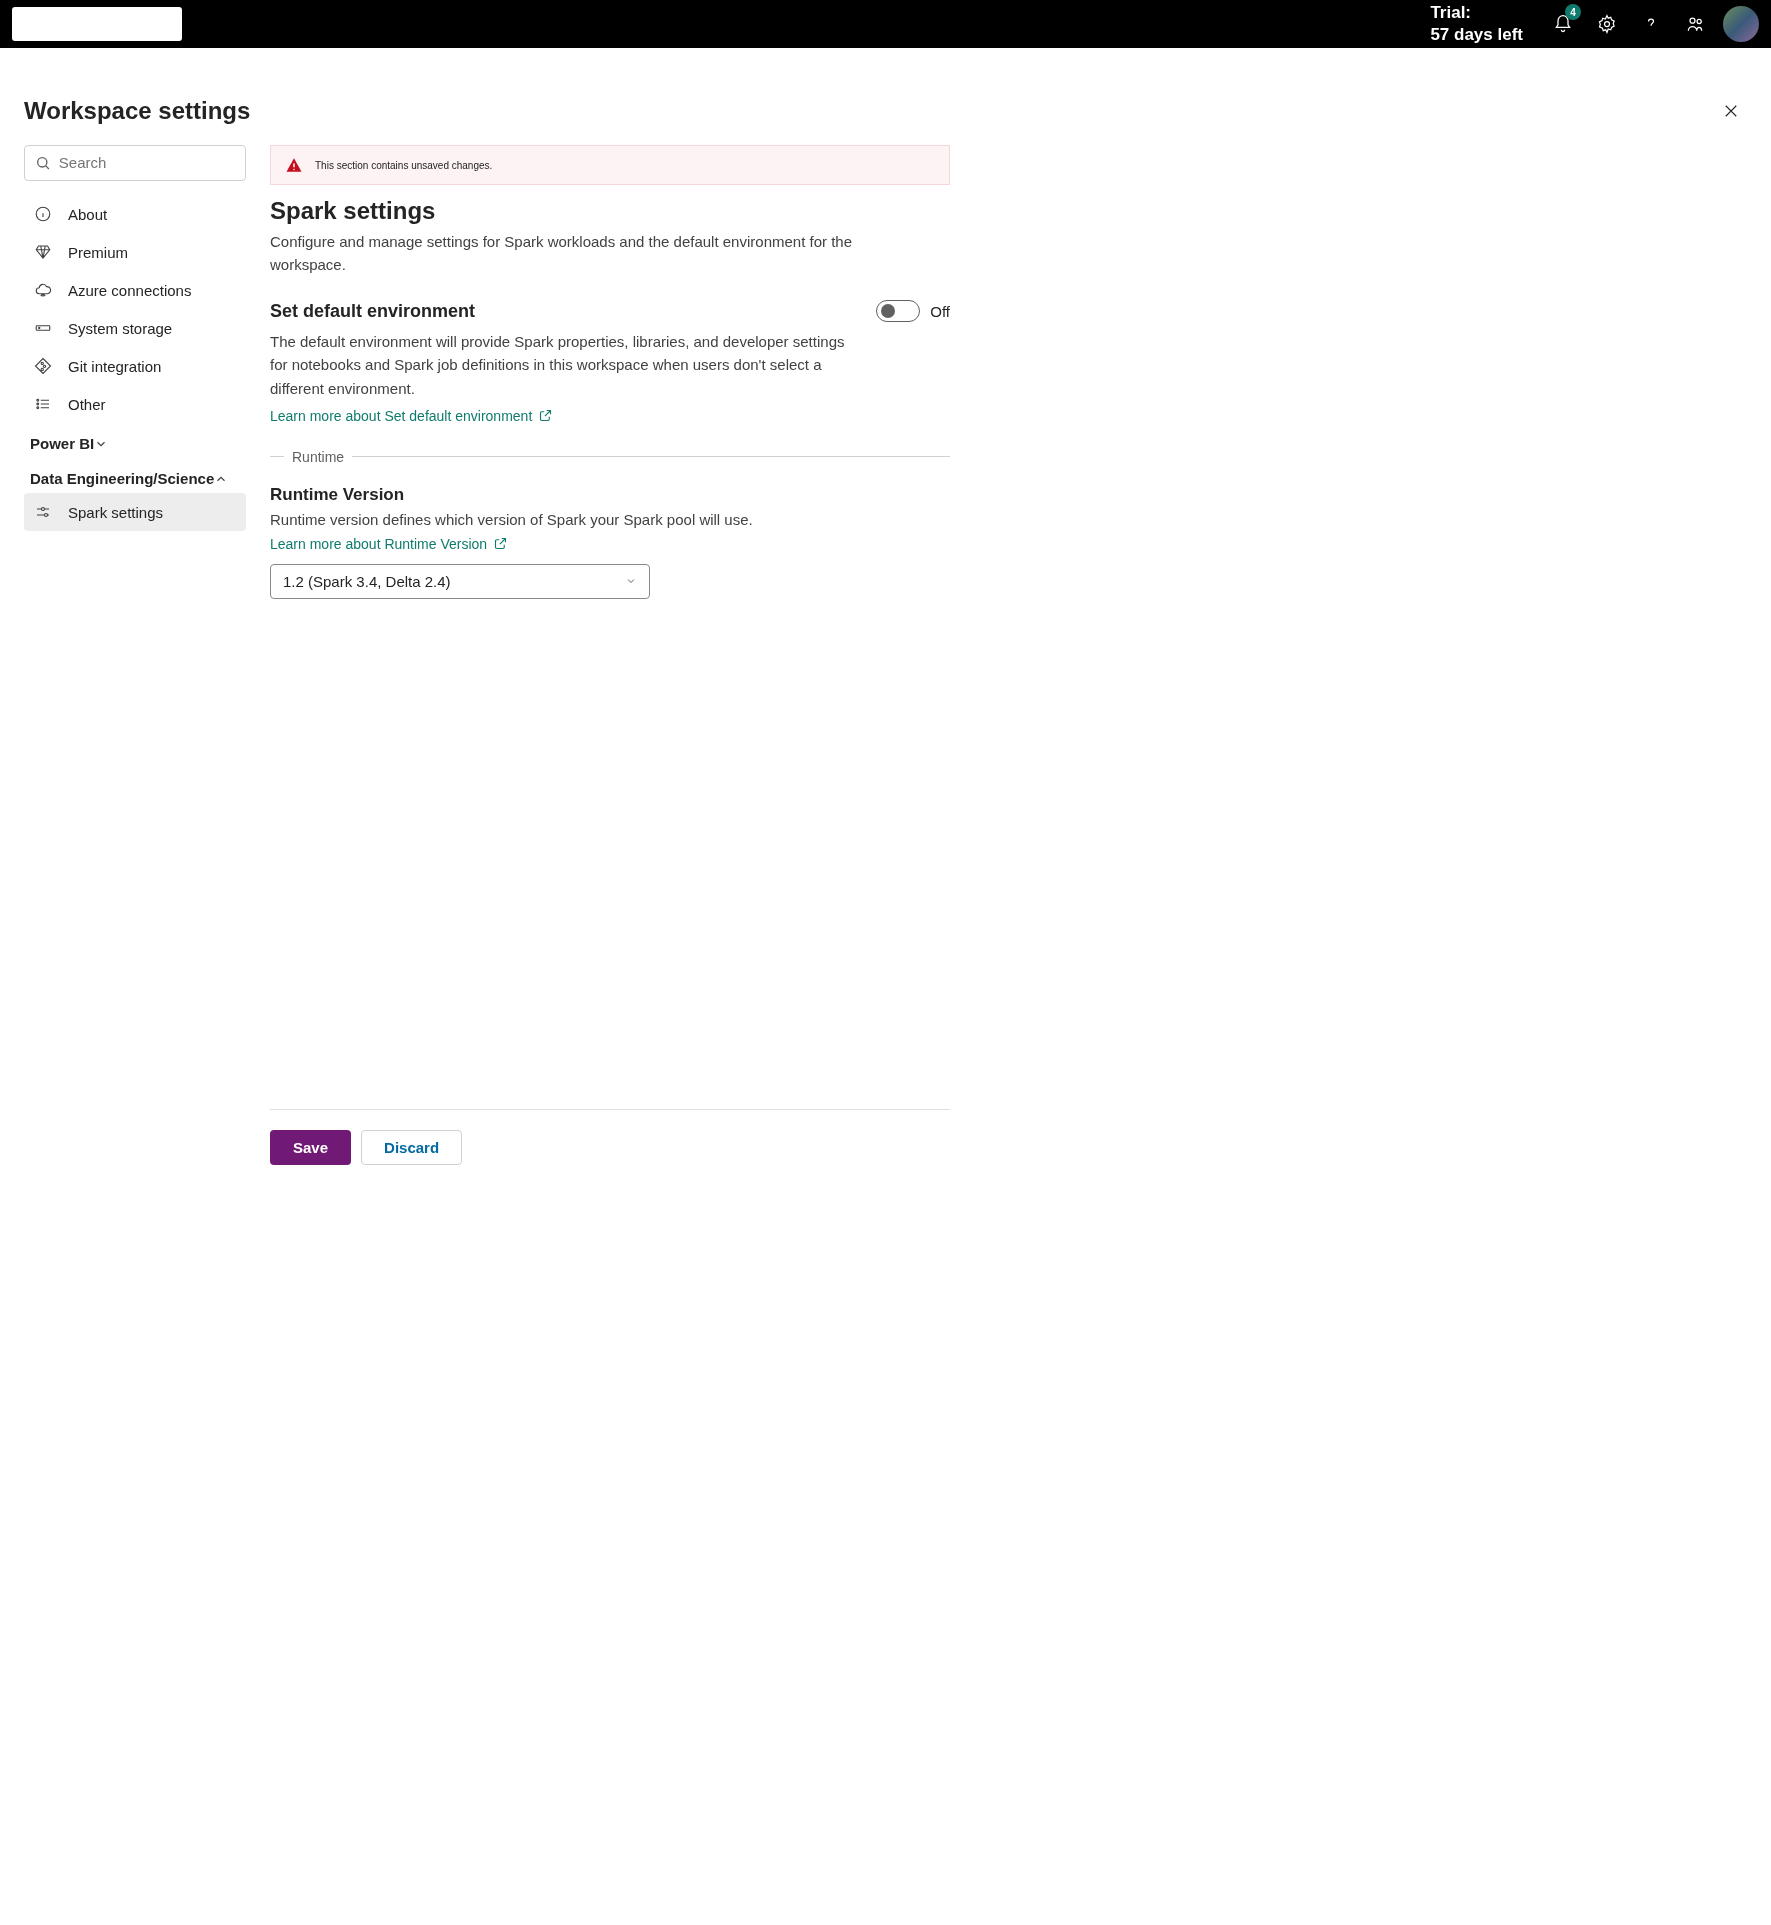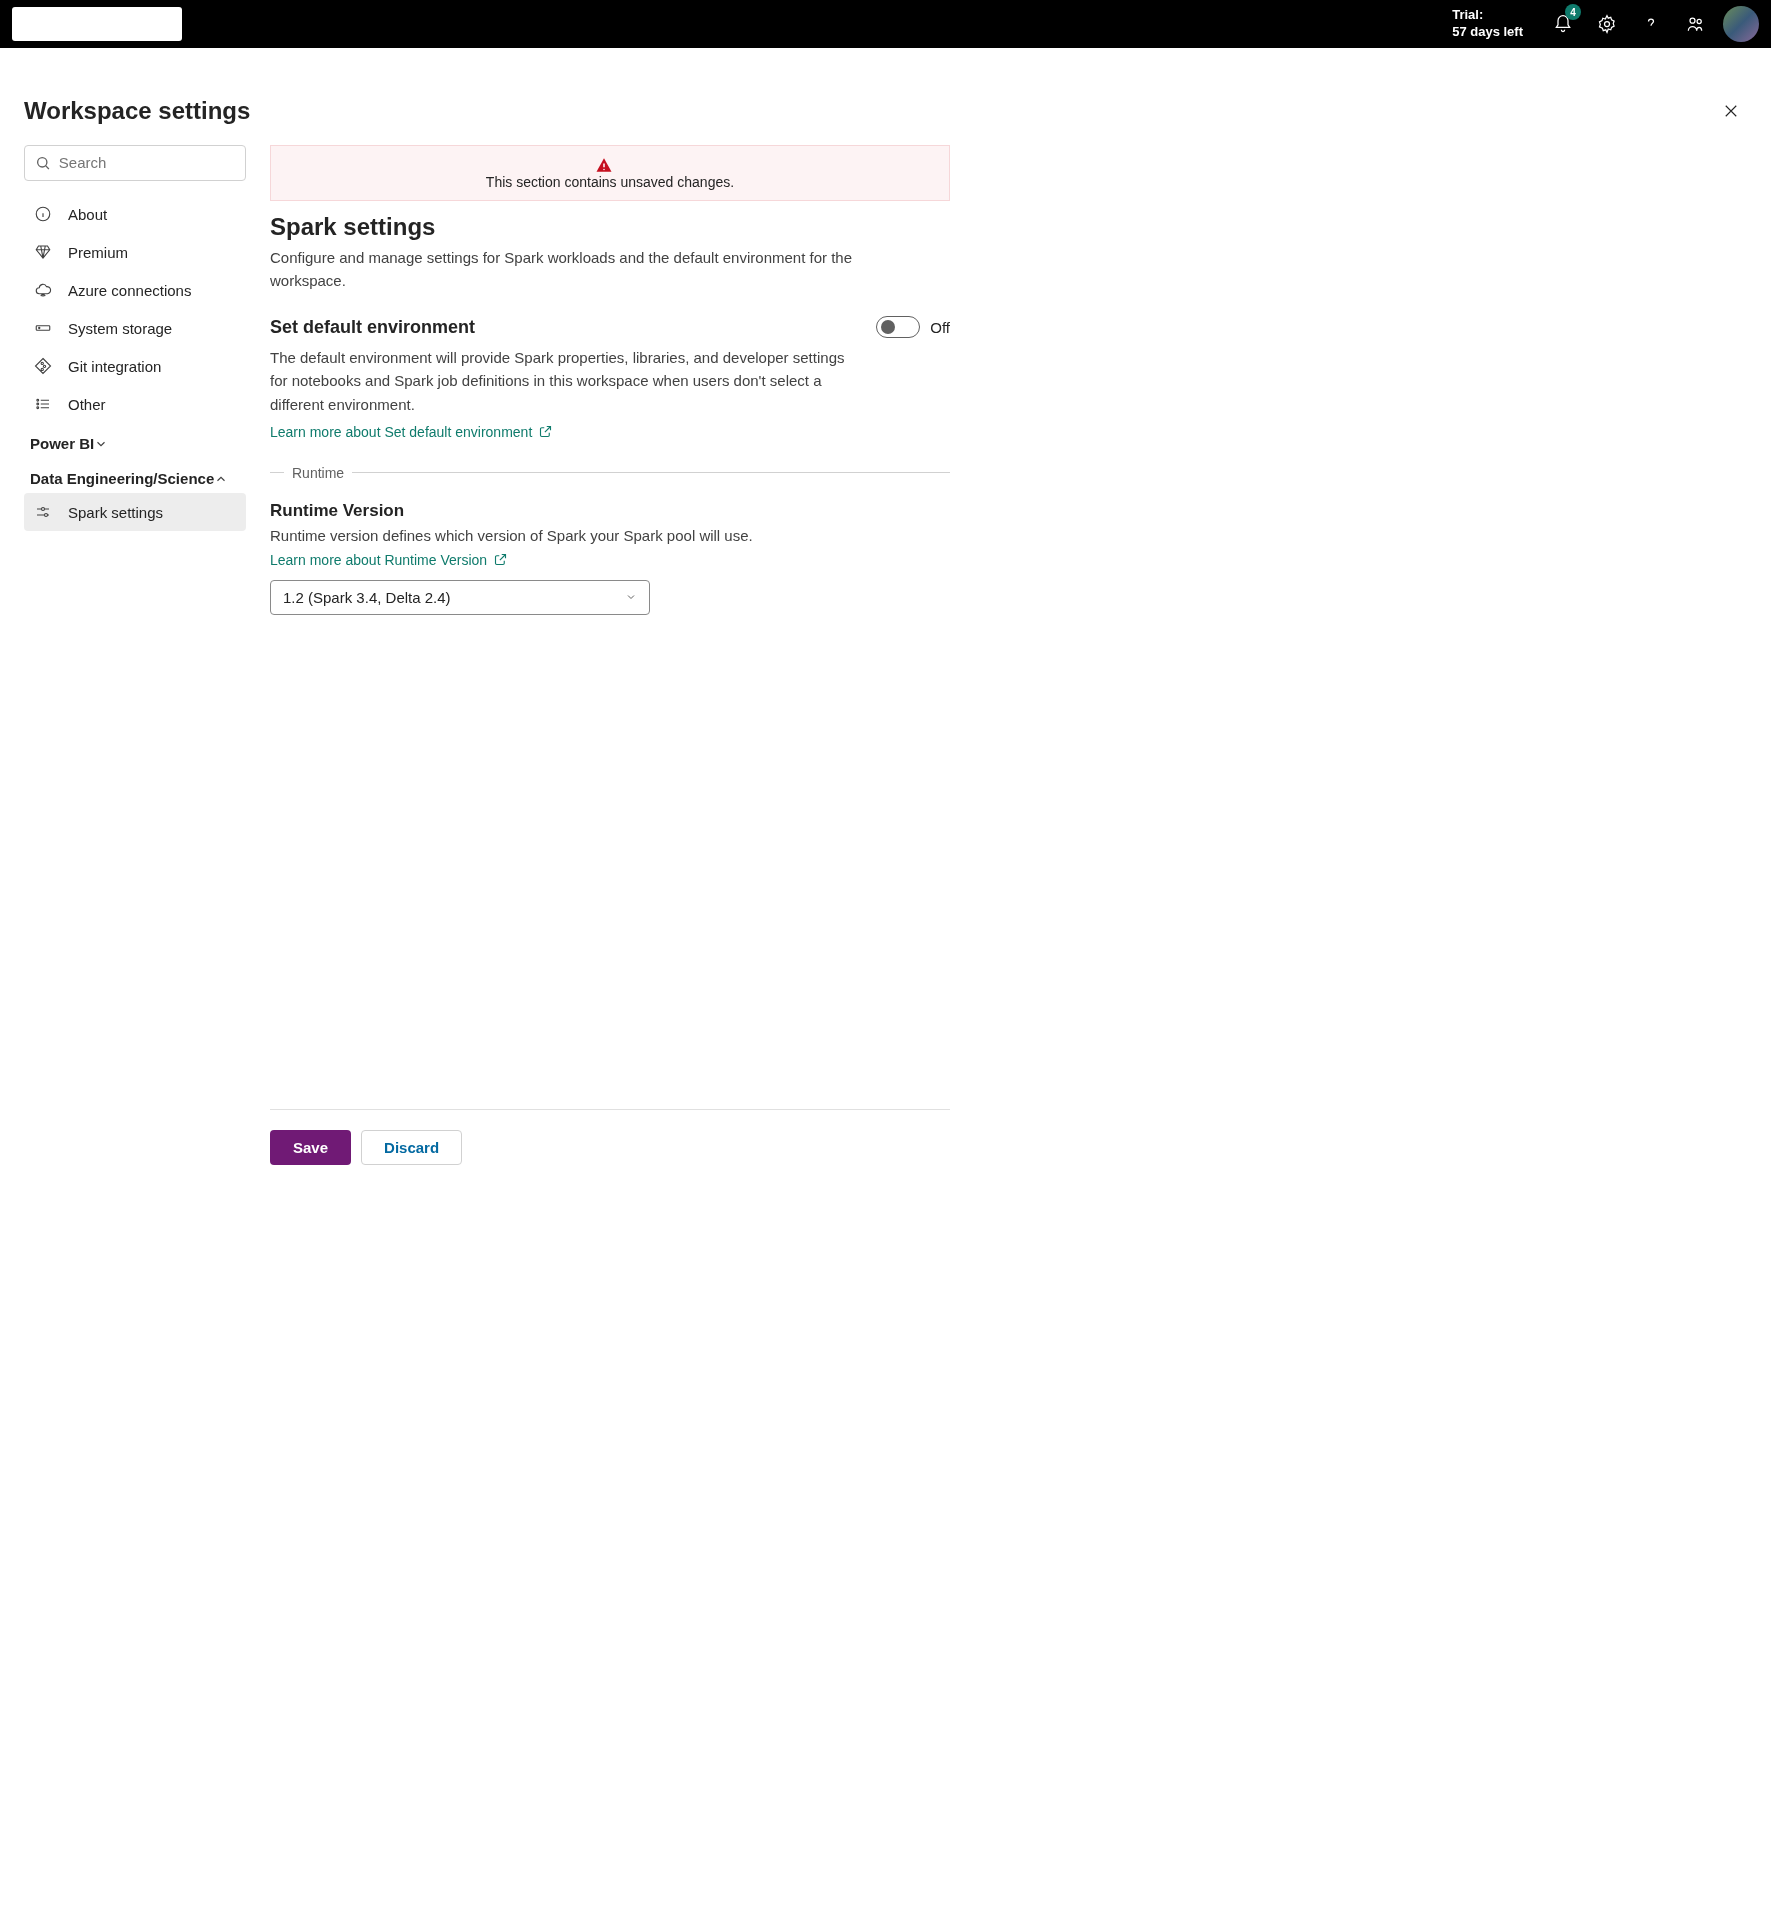--- a/index.html
+++ b/index.html
@@ -1,21 +1,21 @@
 <!DOCTYPE html>
 <html><head>
   <meta charset="utf-8">
   <style>
     * { box-sizing: border-box; margin: 0; padding: 0; }
     body { font-family: "Segoe UI", -apple-system, sans-serif; background: #fff; color: #242424; }
     
     .topbar { background: #000; height: 48px; display: flex; align-items: center; padding: 0 12px; color: #fff; }
     .topbar-brand { background: #fff; height: 34px; width: 170px; border-radius: 3px; }
     .topbar-spacer { flex: 1; }
-    .topbar-trial { font-size: 13px; line-height: 1.3; margin-right: 18px; font-weight: 600; }
+    .topbar-trial { font-size: 17px; line-height: 1.3; margin-right: 18px; font-weight: 600; }
     .topbar-icon { width: 44px; height: 44px; display: flex; align-items: center; justify-content: center; position: relative; cursor: pointer; }
     .topbar-icon svg { width: 20px; height: 20px; stroke: #fff; fill: none; stroke-width: 1.5; }
     .badge { position: absolute; top: 2px; right: 4px; background: #0f7b6c; color: #fff; font-size: 10px; border-radius: 50%; width: 16px; height: 16px; display: flex; align-items: center; justify-content: center; font-weight: 600; }
     .avatar { width: 36px; height: 36px; border-radius: 50%; background: linear-gradient(135deg,#6b8e5a,#3a5a7a,#8a6a9a); margin-left: 6px; cursor: pointer; }
     
     .page { padding: 20px 24px; margin-top: 27px; }
     .page-header { display: flex; align-items: center; margin-bottom: 18px; }
     .page-title { font-size: 24px; font-weight: 700; flex: 1; }
     .close-btn { width: 32px; height: 32px; display: flex; align-items: center; justify-content: center; cursor: pointer; border-radius: 4px; }
     .close-btn svg { width: 18px; height: 18px; stroke: #242424; stroke-width: 1.5; fill: none; }
@@ -32,21 +32,21 @@
     
     .nav-section { display: flex; align-items: center; padding: 12px 6px 6px; cursor: pointer; font-size: 15px; font-weight: 600; }
     .nav-section svg { width: 14px; height: 14px; stroke: #424242; fill: none; stroke-width: 2; }
     
     .nav-subitem { display: flex; align-items: center; padding: 10px 10px; cursor: pointer; border-radius: 4px; font-size: 15px; }
     .nav-subitem.active { background: #ededed; }
     .nav-subitem-icon { width: 22px; margin-right: 12px; display: flex; align-items: center; }
     .nav-subitem-icon svg { width: 18px; height: 18px; stroke: #424242; fill: none; stroke-width: 1.5; }
     
     .main { flex: 1; max-width: 680px; display: flex; flex-direction: column; height: 1020px; }
-    .banner { background: #fdf3f4; border: 1px solid #f6d7d9; padding: 10px 14px; display: flex; align-items: center; font-size: 14px; flex-direction: column; }
+    .banner { background: #fdf3f4; border: 1px solid #f6d7d9; padding: 10px 14px; display: flex; align-items: center; font-size: 10px; }
     .banner-icon { width: 18px; height: 18px; margin-right: 12px; }
     
     .section-title { font-size: 24px; font-weight: 700; margin-top: 12px; }
     .section-desc { font-size: 15px; color: #424242; margin-top: 6px; line-height: 1.5; max-width: 620px; }
     
     .tabs { display: flex; gap: 26px; margin-top: 24px; border-bottom: 1px solid transparent; }
     .tab { padding: 8px 0; font-size: 15px; cursor: pointer; color: #242424; border-bottom: 3px solid transparent; }
     .tab.active { font-weight: 600; border-bottom-color: #0f7b6c; }
     
     .setting-block { margin-top: 24px; }

